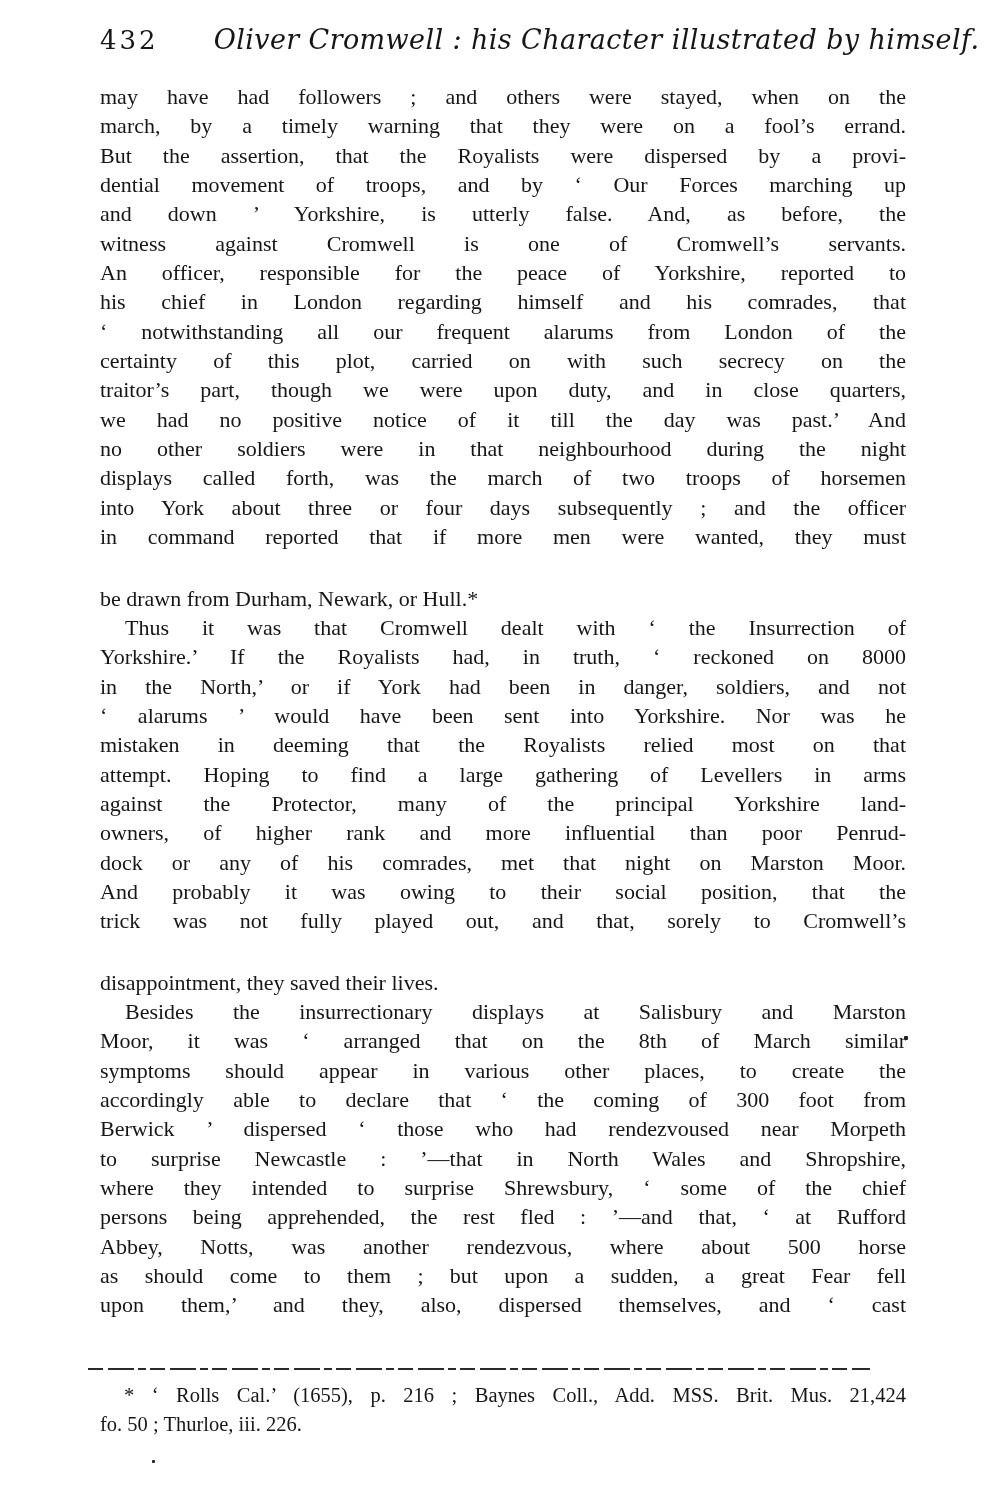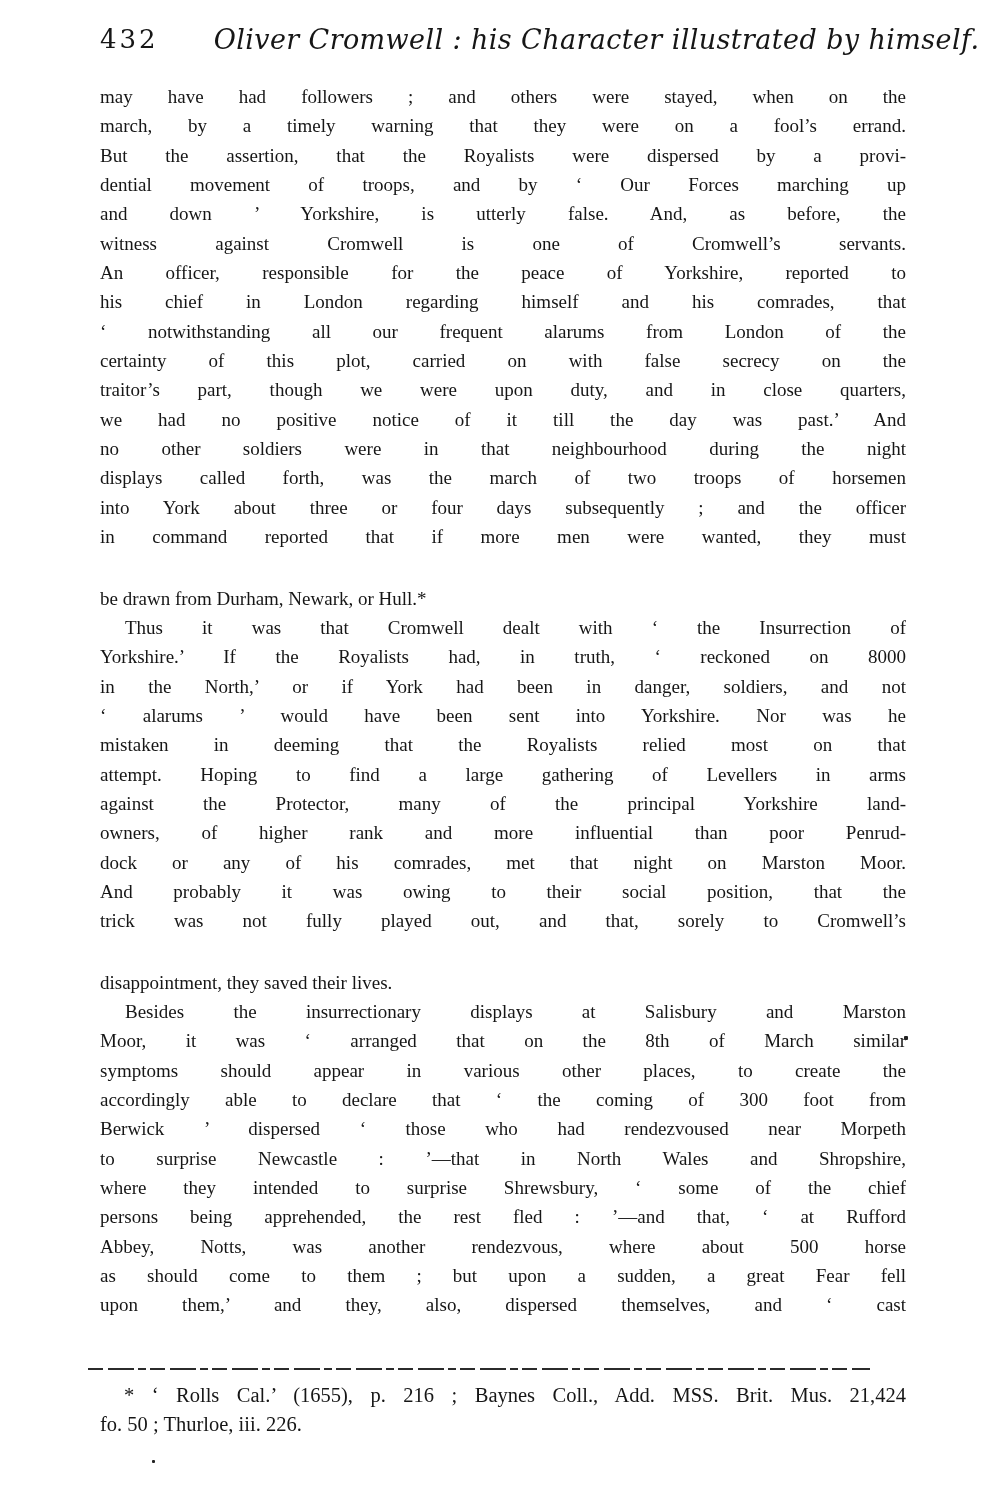--- a/index.html
+++ b/index.html
@@ -11,41 +11,41 @@
     color: #161616;
     font-family: "Liberation Serif", serif;
     overflow: hidden;
   }
   .header {
     position: absolute;
     top: 24px;
     left: 100px;
     right: 90px;
     display: flex;
-    align-items: flex-start;
+    align-items: center;
     white-space: nowrap;
   }
   .pagenum {
     font-family: "DejaVu Serif", serif;
     font-size: 26px;
     letter-spacing: 3px;
   }
   .running-title {
     font-family: "DejaVu Serif", serif;
     font-style: italic;
     font-size: 27px;
     margin-left: 55px;
     letter-spacing: 0.4px;
   }
   .body-text {
     position: absolute;
     top: 82px;
     left: 100px;
     width: 806px;
-    font-size: 19px;
+    font-size: 22px;
     line-height: 29.35px;
   }
   .para { margin: 0; }
   .line {
     text-align: justify;
     text-align-last: justify;
     height: 29.35px;
     overflow: hidden;
     white-space: nowrap0; 
   }
@@ -105,21 +105,21 @@
       <div class="para">
         <div class="line">may have had followers ;  and others were stayed, when on the</div>
         <div class="line">march, by a timely warning that they were on a fool’s errand.</div>
         <div class="line">But the assertion, that the Royalists were dispersed by a provi-</div>
         <div class="line">dential movement of troops, and by ‘ Our Forces marching up</div>
         <div class="line">and down ’ Yorkshire, is utterly false.  And, as before, the</div>
         <div class="line">witness against Cromwell is one of Cromwell’s servants.</div>
         <div class="line">An officer, responsible for the peace of Yorkshire, reported to</div>
         <div class="line">his chief in London regarding himself and his comrades, that</div>
         <div class="line">‘ notwithstanding all our frequent alarums from London of the</div>
-        <div class="line">certainty of this plot, carried on with false secrecy on the</div>
+        <div class="line">certainty of this plot, carried on with such secrecy on the</div>
         <div class="line">traitor’s part, though we were upon duty, and in close quarters,</div>
         <div class="line">we had no positive notice of it till the day was past.’  And</div>
         <div class="line">no other soldiers were in that neighbourhood during the night</div>
         <div class="line">displays called forth, was the march of two troops of horsemen</div>
         <div class="line">into York about three or four days subsequently ;  and the officer</div>
         <div class="line">in command reported that if more men were wanted, they must</div>
         <div class="line last">be drawn from Durham, Newark, or Hull.*</div>
       </div>
       <div class="para">
         <div class="line indent">Thus it was that Cromwell dealt with ‘ the Insurrection of</div>

